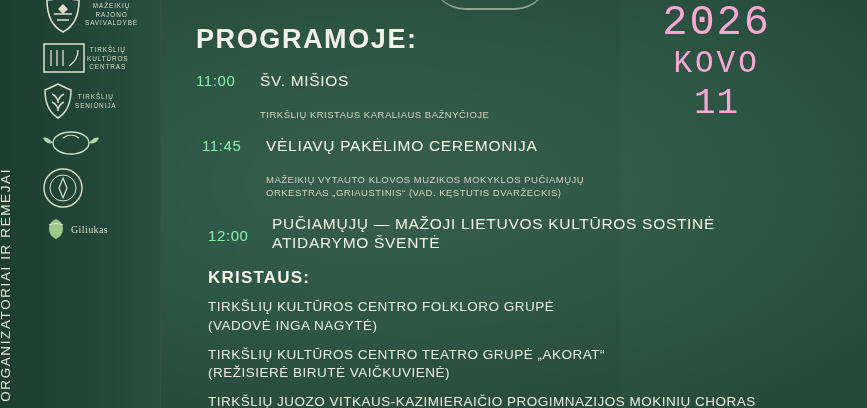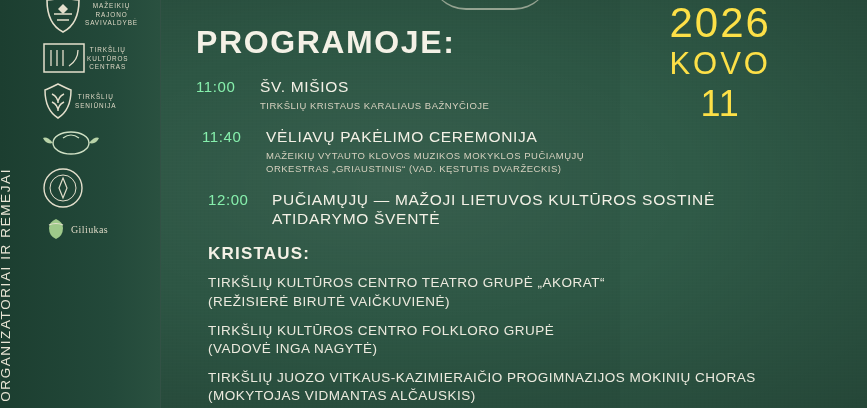--- a/index.html
+++ b/index.html
@@ -90,22 +90,22 @@
     text-transform: uppercase;
     white-space: pre-line;
   }
 
   
   .date-block {
     position: absolute;
     right: 96px;
     top: 2px;
     text-align: center;
-    font-family: Liberation Sans, sans-serif;
-    color: #fde047;
+    font-family: Liberation Mono, monospace;
+    color: #f9a8d4;
     line-height: 1;
   }
   .date-year {
     font-size: 42px;
     letter-spacing: 2px;
     font-weight: 400;
   }
   .date-month {
     font-size: 31px;
     letter-spacing: 3px;
@@ -120,55 +120,55 @@
   }
 
   
   .programme {
     position: absolute;
     left: 196px;
     top: 24px;
     width: 560px;
   }
   .programme-title {
-    font-size: 32px;
+    font-size: 27px;
     font-weight: bold;
     letter-spacing: 1.6px;
     color: #f4f1e6;
     margin-bottom: 16px;
   }
   .event {
     display: flex;
     align-items: flex-start;
     margin-bottom: 14px;
   }
   .event-time {
     width: 64px;
     flex: 0 0 64px;
     font-size: 15px;
     letter-spacing: 0.6px;
     color: #86efac;
     padding-top: 1px;
   }
   .event-time.indent-a { padding-left: 6px; }
-  .event-time.indent-b { padding-left: 12px; }
+  .event-time.indent-b { padding-left: 12px; margin-top: 12px; }
   .event-body { flex: 1 1 auto; }
   .event-name {
     font-size: 15.5px;
     font-weight: normal;
     letter-spacing: 0.7px;
     color: #f4f1e6;
     line-height: 1.25;
   }
   .event-sub {
     font-size: 9.5px;
     letter-spacing: 0.5px;
     color: #d6d1bf;
     line-height: 1.4;
-    margin-top: 3px;
+    margin-top: 18px;
     white-space: pre-line;
   }
 
   .participants-title {
     font-size: 17px;
     font-weight: bold;
     letter-spacing: 1.2px;
     color: #f4f1e6;
     margin: 16px 0 10px 12px;
   }
@@ -280,37 +280,37 @@
 
     <div class="event">
       <div class="event-time">11:00</div>
       <div class="event-body">
         <div class="event-name">ŠV. MIŠIOS</div>
         <div class="event-sub">TIRKŠLIŲ KRISTAUS KARALIAUS BAŽNYČIOJE</div>
       </div>
     </div>
 
     <div class="event">
-      <div class="event-time indent-a">11:40</div>
+      <div class="event-time indent-a">11:45</div>
       <div class="event-body">
         <div class="event-name">VĖLIAVŲ PAKĖLIMO CEREMONIJA</div>
         <div class="event-sub">MAŽEIKIŲ VYTAUTO KLOVOS MUZIKOS MOKYKLOS PUČIAMŲJŲ
 ORKESTRAS „GRIAUSTINIS“ (VAD. KĘSTUTIS DVARŽECKIS)</div>
       </div>
     </div>
 
     <div class="event">
       <div class="event-time indent-b">12:00</div>
       <div class="event-body">
         <div class="event-name" style="white-space:pre-line;">PUČIAMŲJŲ — MAŽOJI LIETUVOS KULTŪROS SOSTINĖ
 ATIDARYMO ŠVENTĖ</div>
       </div>
     </div>
 
     <div class="participants-title">KRISTAUS:</div>
+    <div class="participant">TIRKŠLIŲ KULTŪROS CENTRO FOLKLORO GRUPĖ
+(VADOVĖ INGA NAGYTĖ)</div>
     <div class="participant">TIRKŠLIŲ KULTŪROS CENTRO TEATRO GRUPĖ „AKORAT“
 (REŽISIERĖ BIRUTĖ VAIČKUVIENĖ)</div>
-    <div class="participant">TIRKŠLIŲ KULTŪROS CENTRO FOLKLORO GRUPĖ
-(VADOVĖ INGA NAGYTĖ)</div>
     <div class="participant">TIRKŠLIŲ JUOZO VITKAUS-KAZIMIERAIČIO PROGIMNAZIJOS MOKINIŲ CHORAS
 (MOKYTOJAS VIDMANTAS ALČAUSKIS)</div>
   </div>
 </div>
 
 </body></html>

